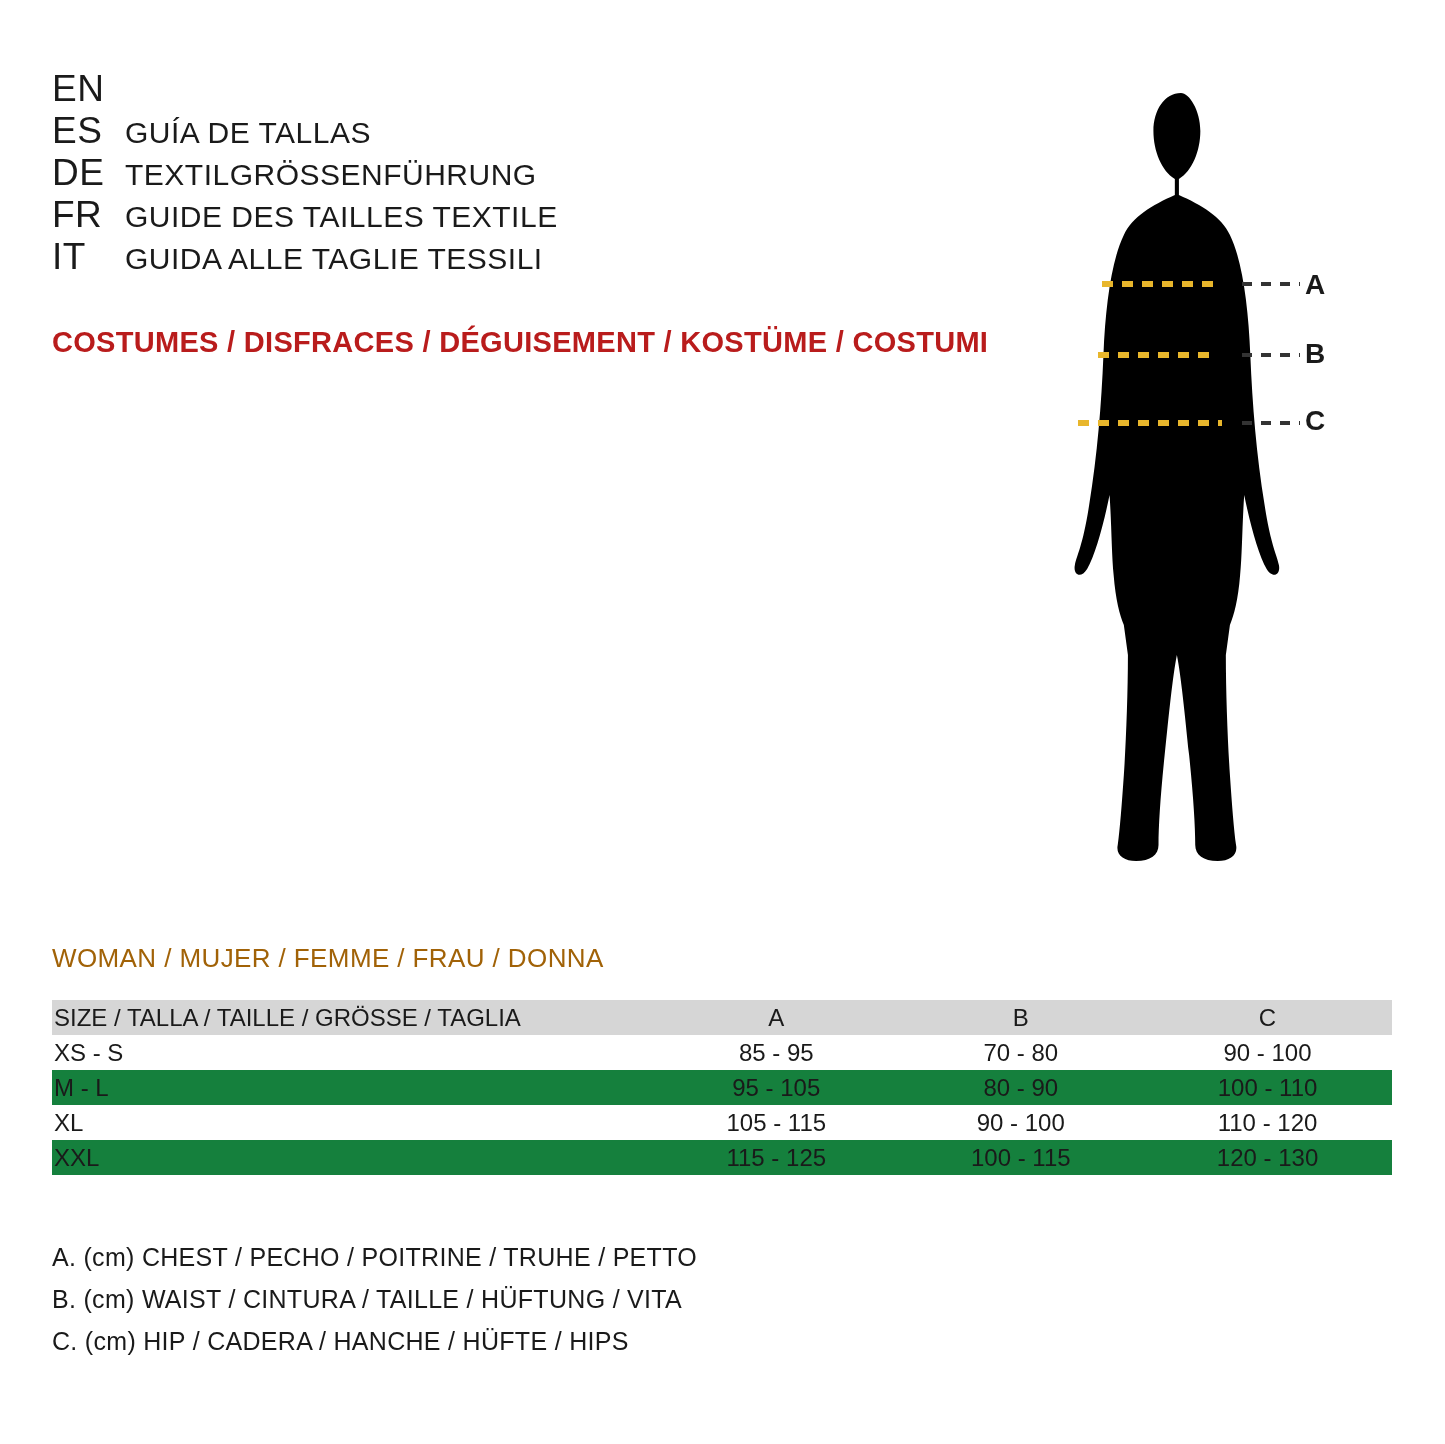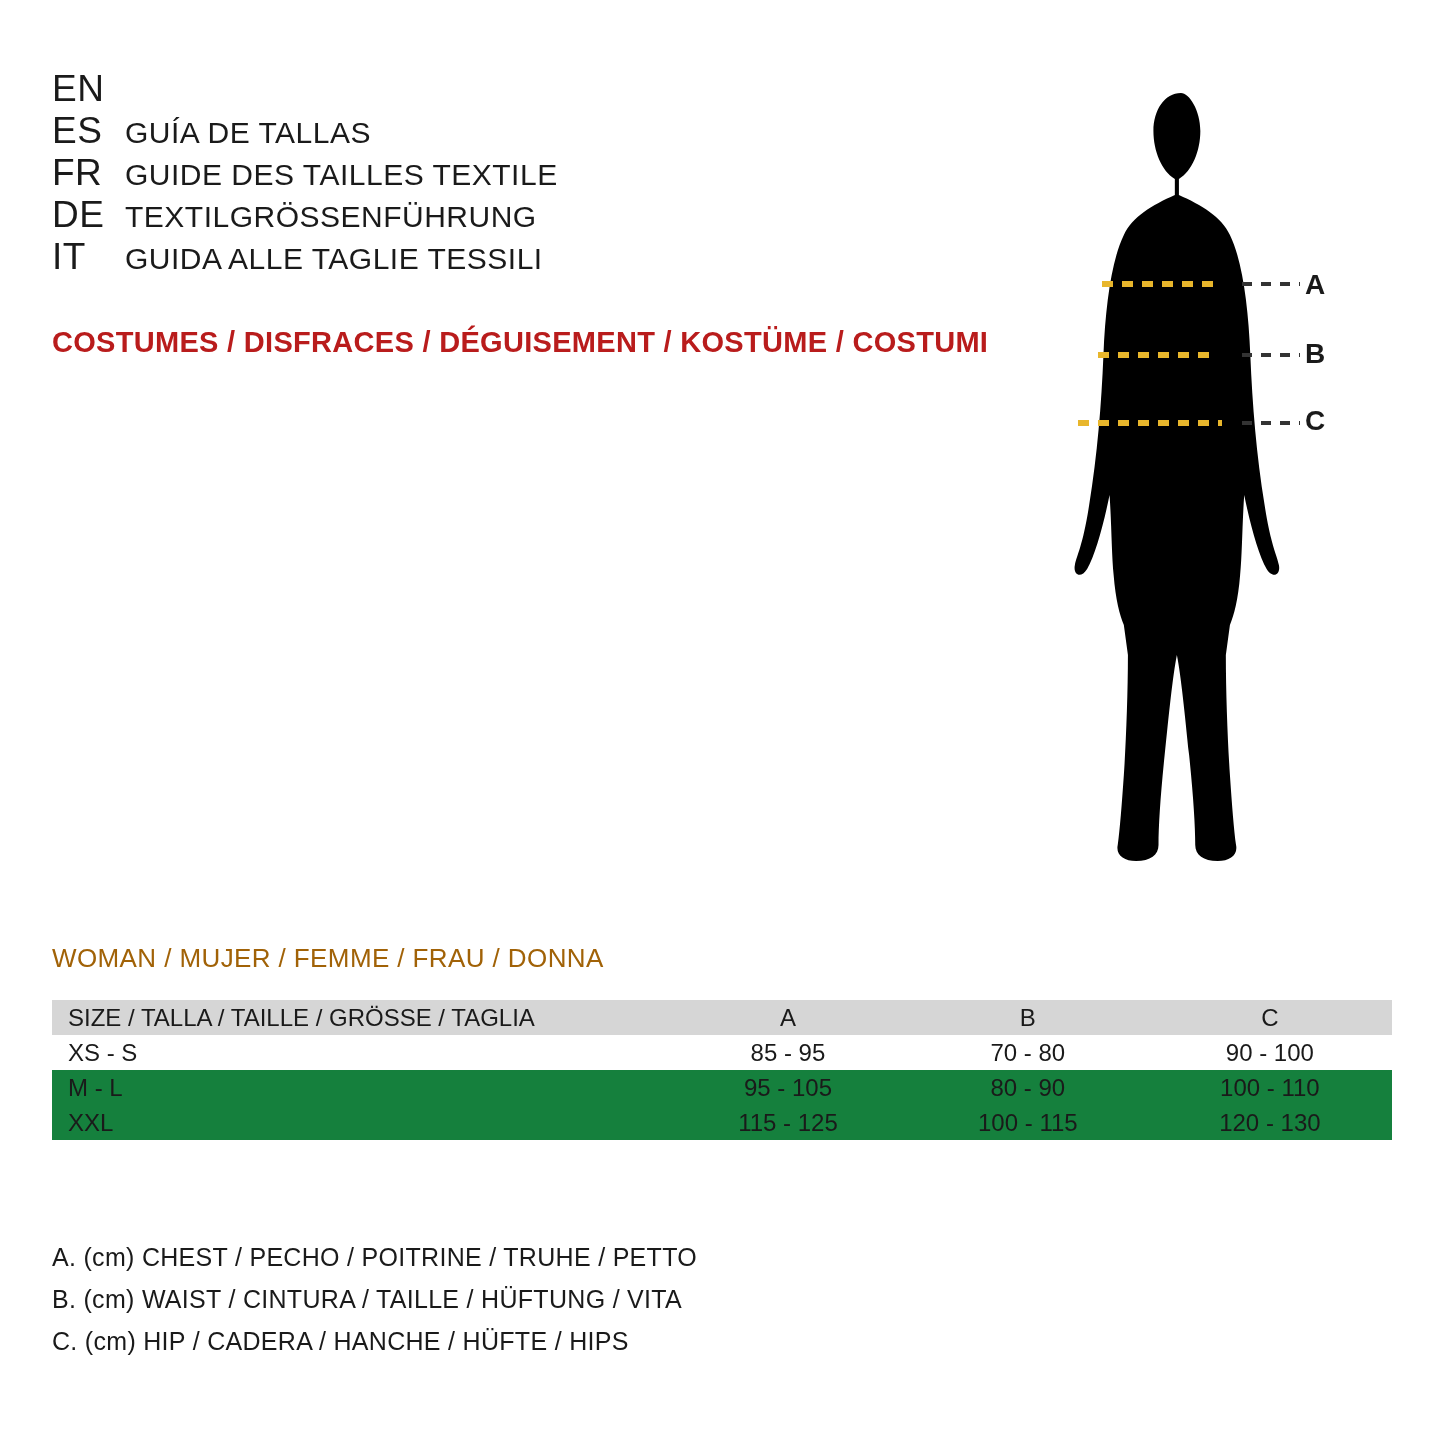--- a/index.html
+++ b/index.html
@@ -100,21 +100,21 @@
   table.size-table th,
   table.size-table td {
     padding: 0;
     height: 35px;
     font-weight: normal;
     text-align: center;
     vertical-align: middle;
   }
   table.size-table .col-size {
     text-align: left;
-    padding-left: 16px;
+    padding-left: 2px;
     width: 600px;
   }
   table.size-table thead tr {
     background: #d6d6d6;
   }
   table.size-table tbody tr.odd {
     background: #ffffff;
   }
   table.size-table tbody tr.even {
     background: #15803d;
@@ -140,26 +140,26 @@
 
 <div class="lang-block">
   <div class="lang-row">
     <span class="lang-code">EN</span>
   </div>
   <div class="lang-row">
     <span class="lang-code">ES</span>
     <span class="lang-text">GUÍA DE TALLAS</span>
   </div>
   <div class="lang-row">
+    <span class="lang-code">DE</span>
+    <span class="lang-text">TEXTILGRÖSSENFÜHRUNG</span>
+  </div>
+  <div class="lang-row">
     <span class="lang-code">FR</span>
     <span class="lang-text">GUIDE DES TAILLES TEXTILE</span>
-  </div>
-  <div class="lang-row">
-    <span class="lang-code">DE</span>
-    <span class="lang-text">TEXTILGRÖSSENFÜHRUNG</span>
   </div>
   <div class="lang-row">
     <span class="lang-code">IT</span>
     <span class="lang-text">GUIDA ALLE TAGLIE TESSILI</span>
   </div>
 </div>
 
 <div class="category-line">COSTUMES / DISFRACES / DÉGUISEMENT / KOSTÜME / COSTUMI</div>
 
 <div class="figure-wrap">
@@ -226,20 +226,26 @@
       <td>85 - 95</td>
       <td>70 - 80</td>
       <td>90 - 100</td>
     </tr>
     <tr class="even">
       <td class="col-size">M - L</td>
       <td>95 - 105</td>
       <td>80 - 90</td>
       <td>100 - 110</td>
     </tr>
+    <tr class="odd">
+      <td class="col-size">XL</td>
+      <td>105 - 115</td>
+      <td>90 - 100</td>
+      <td>110 - 120</td>
+    </tr>
     <tr class="even">
       <td class="col-size">XXL</td>
       <td>115 - 125</td>
       <td>100 - 115</td>
       <td>120 - 130</td>
     </tr>
   </tbody>
 </table>
 
 <div class="legend">

